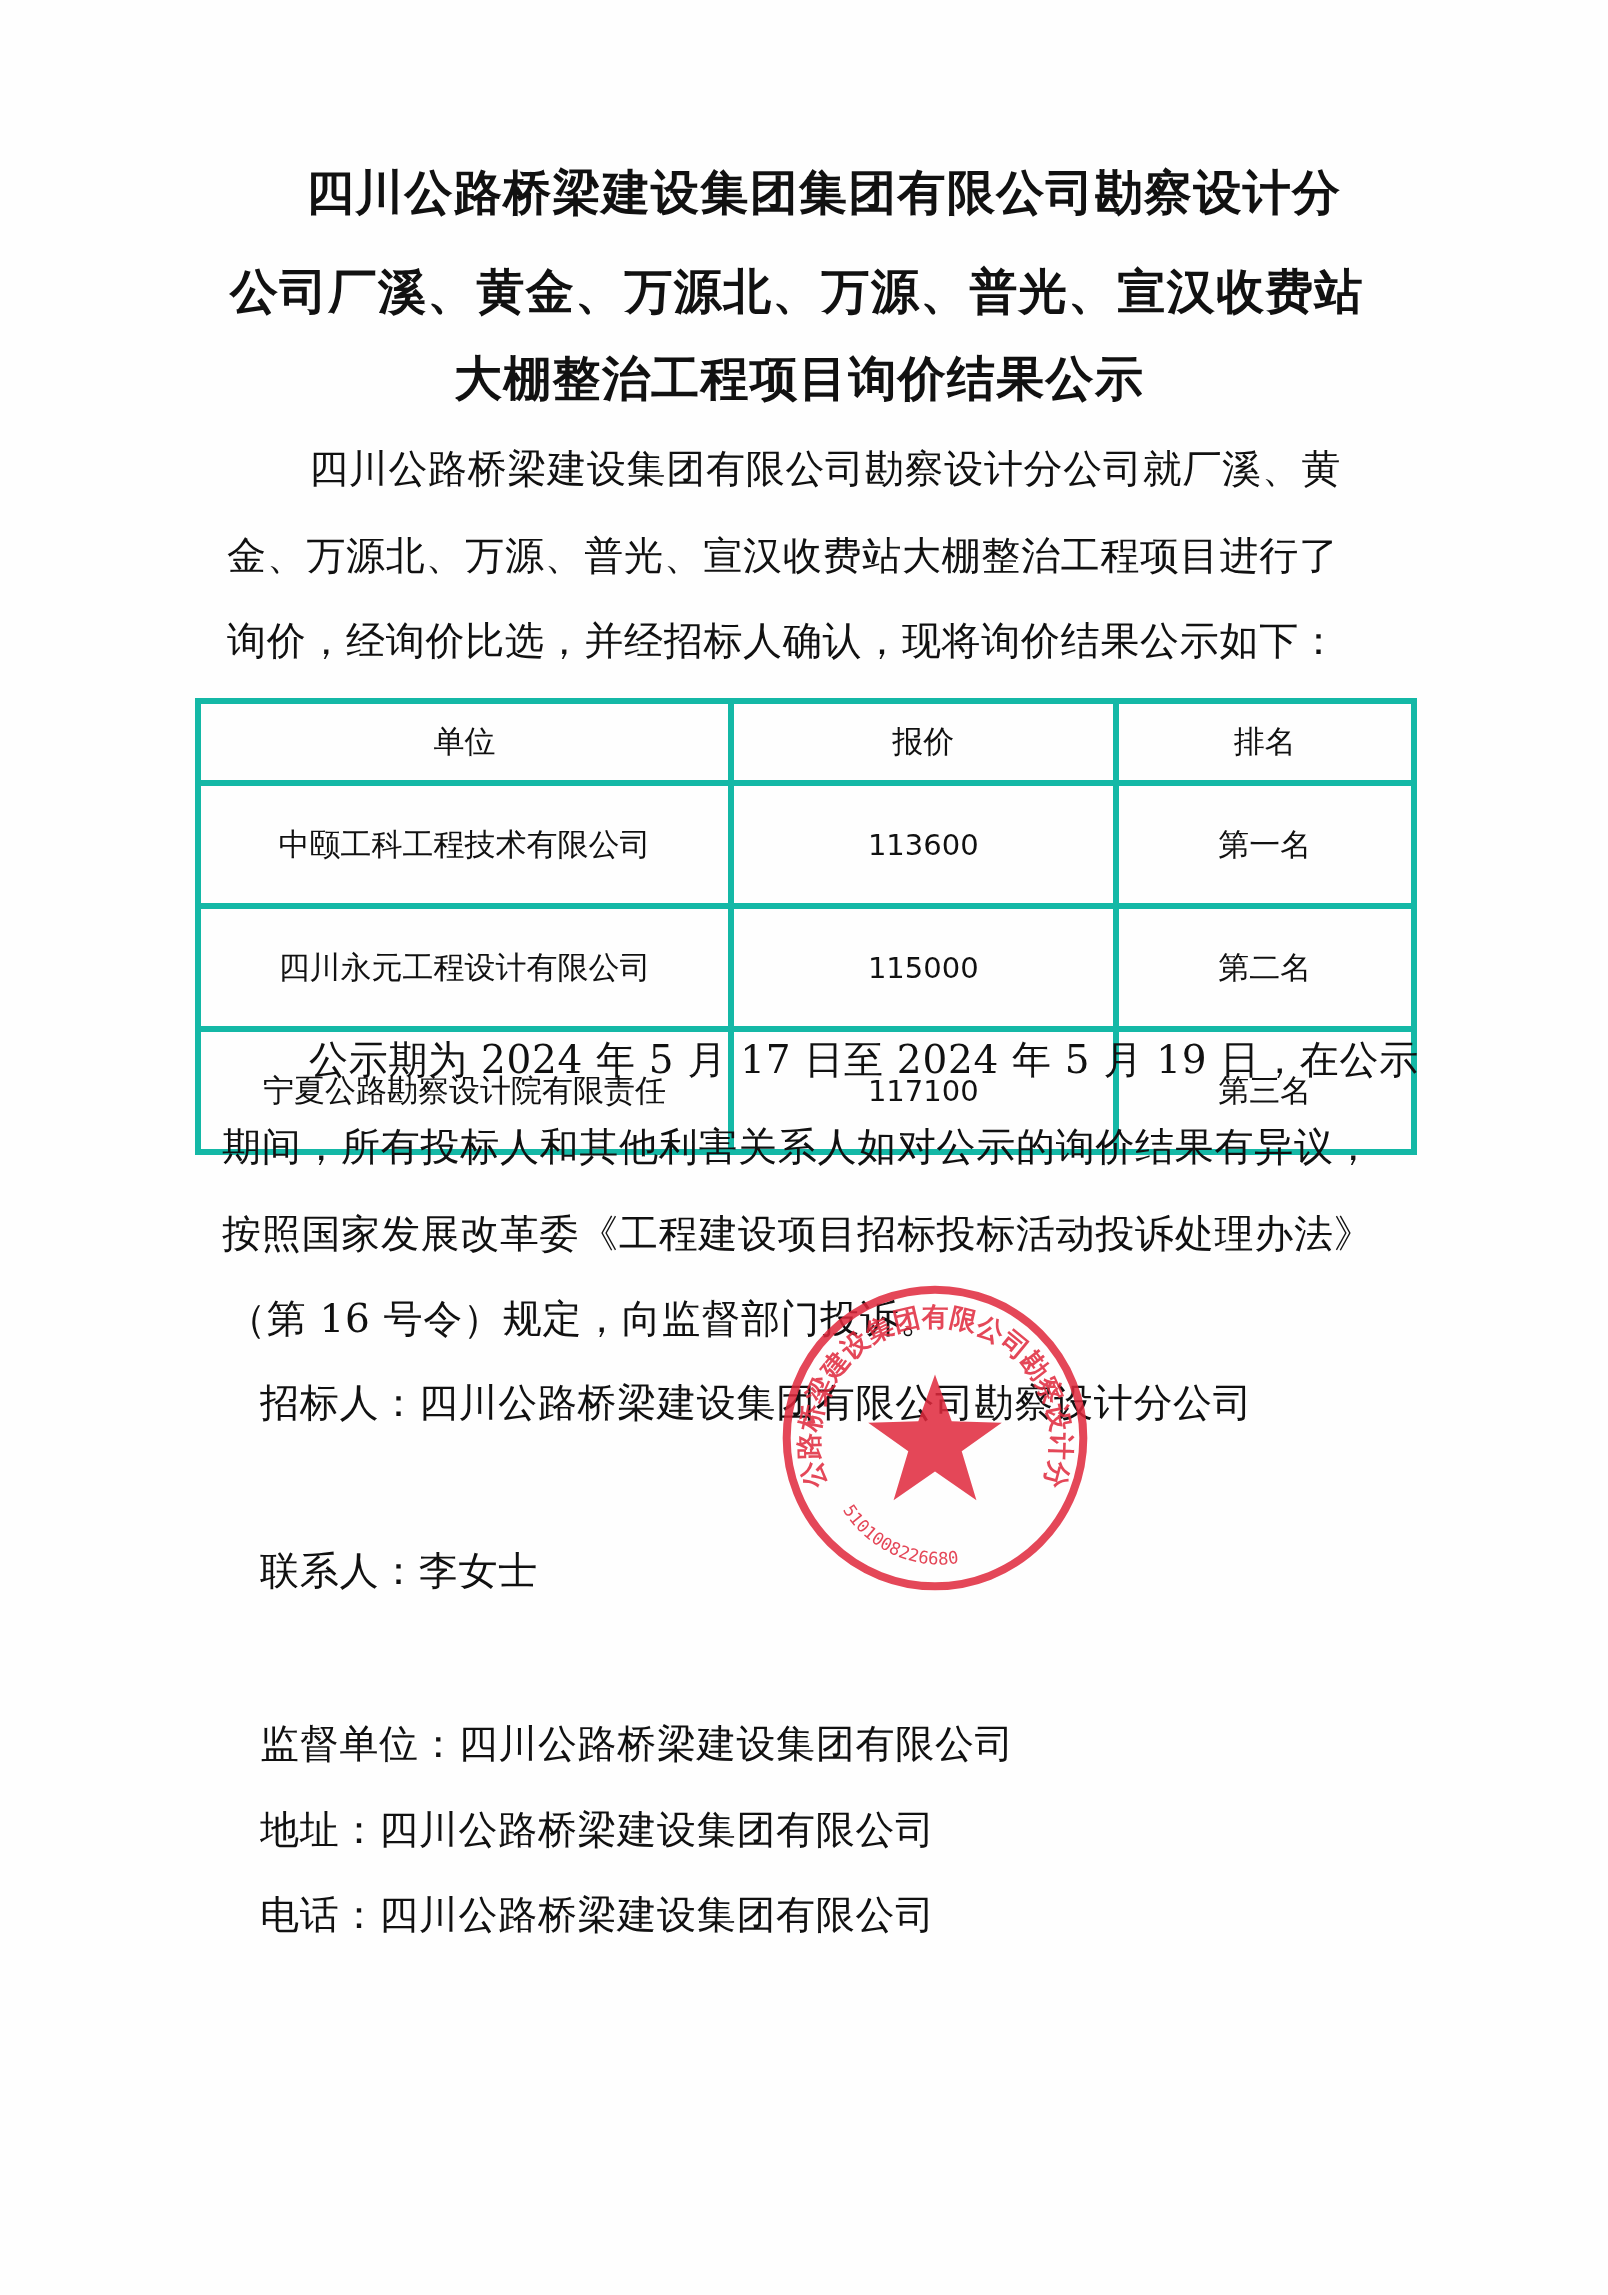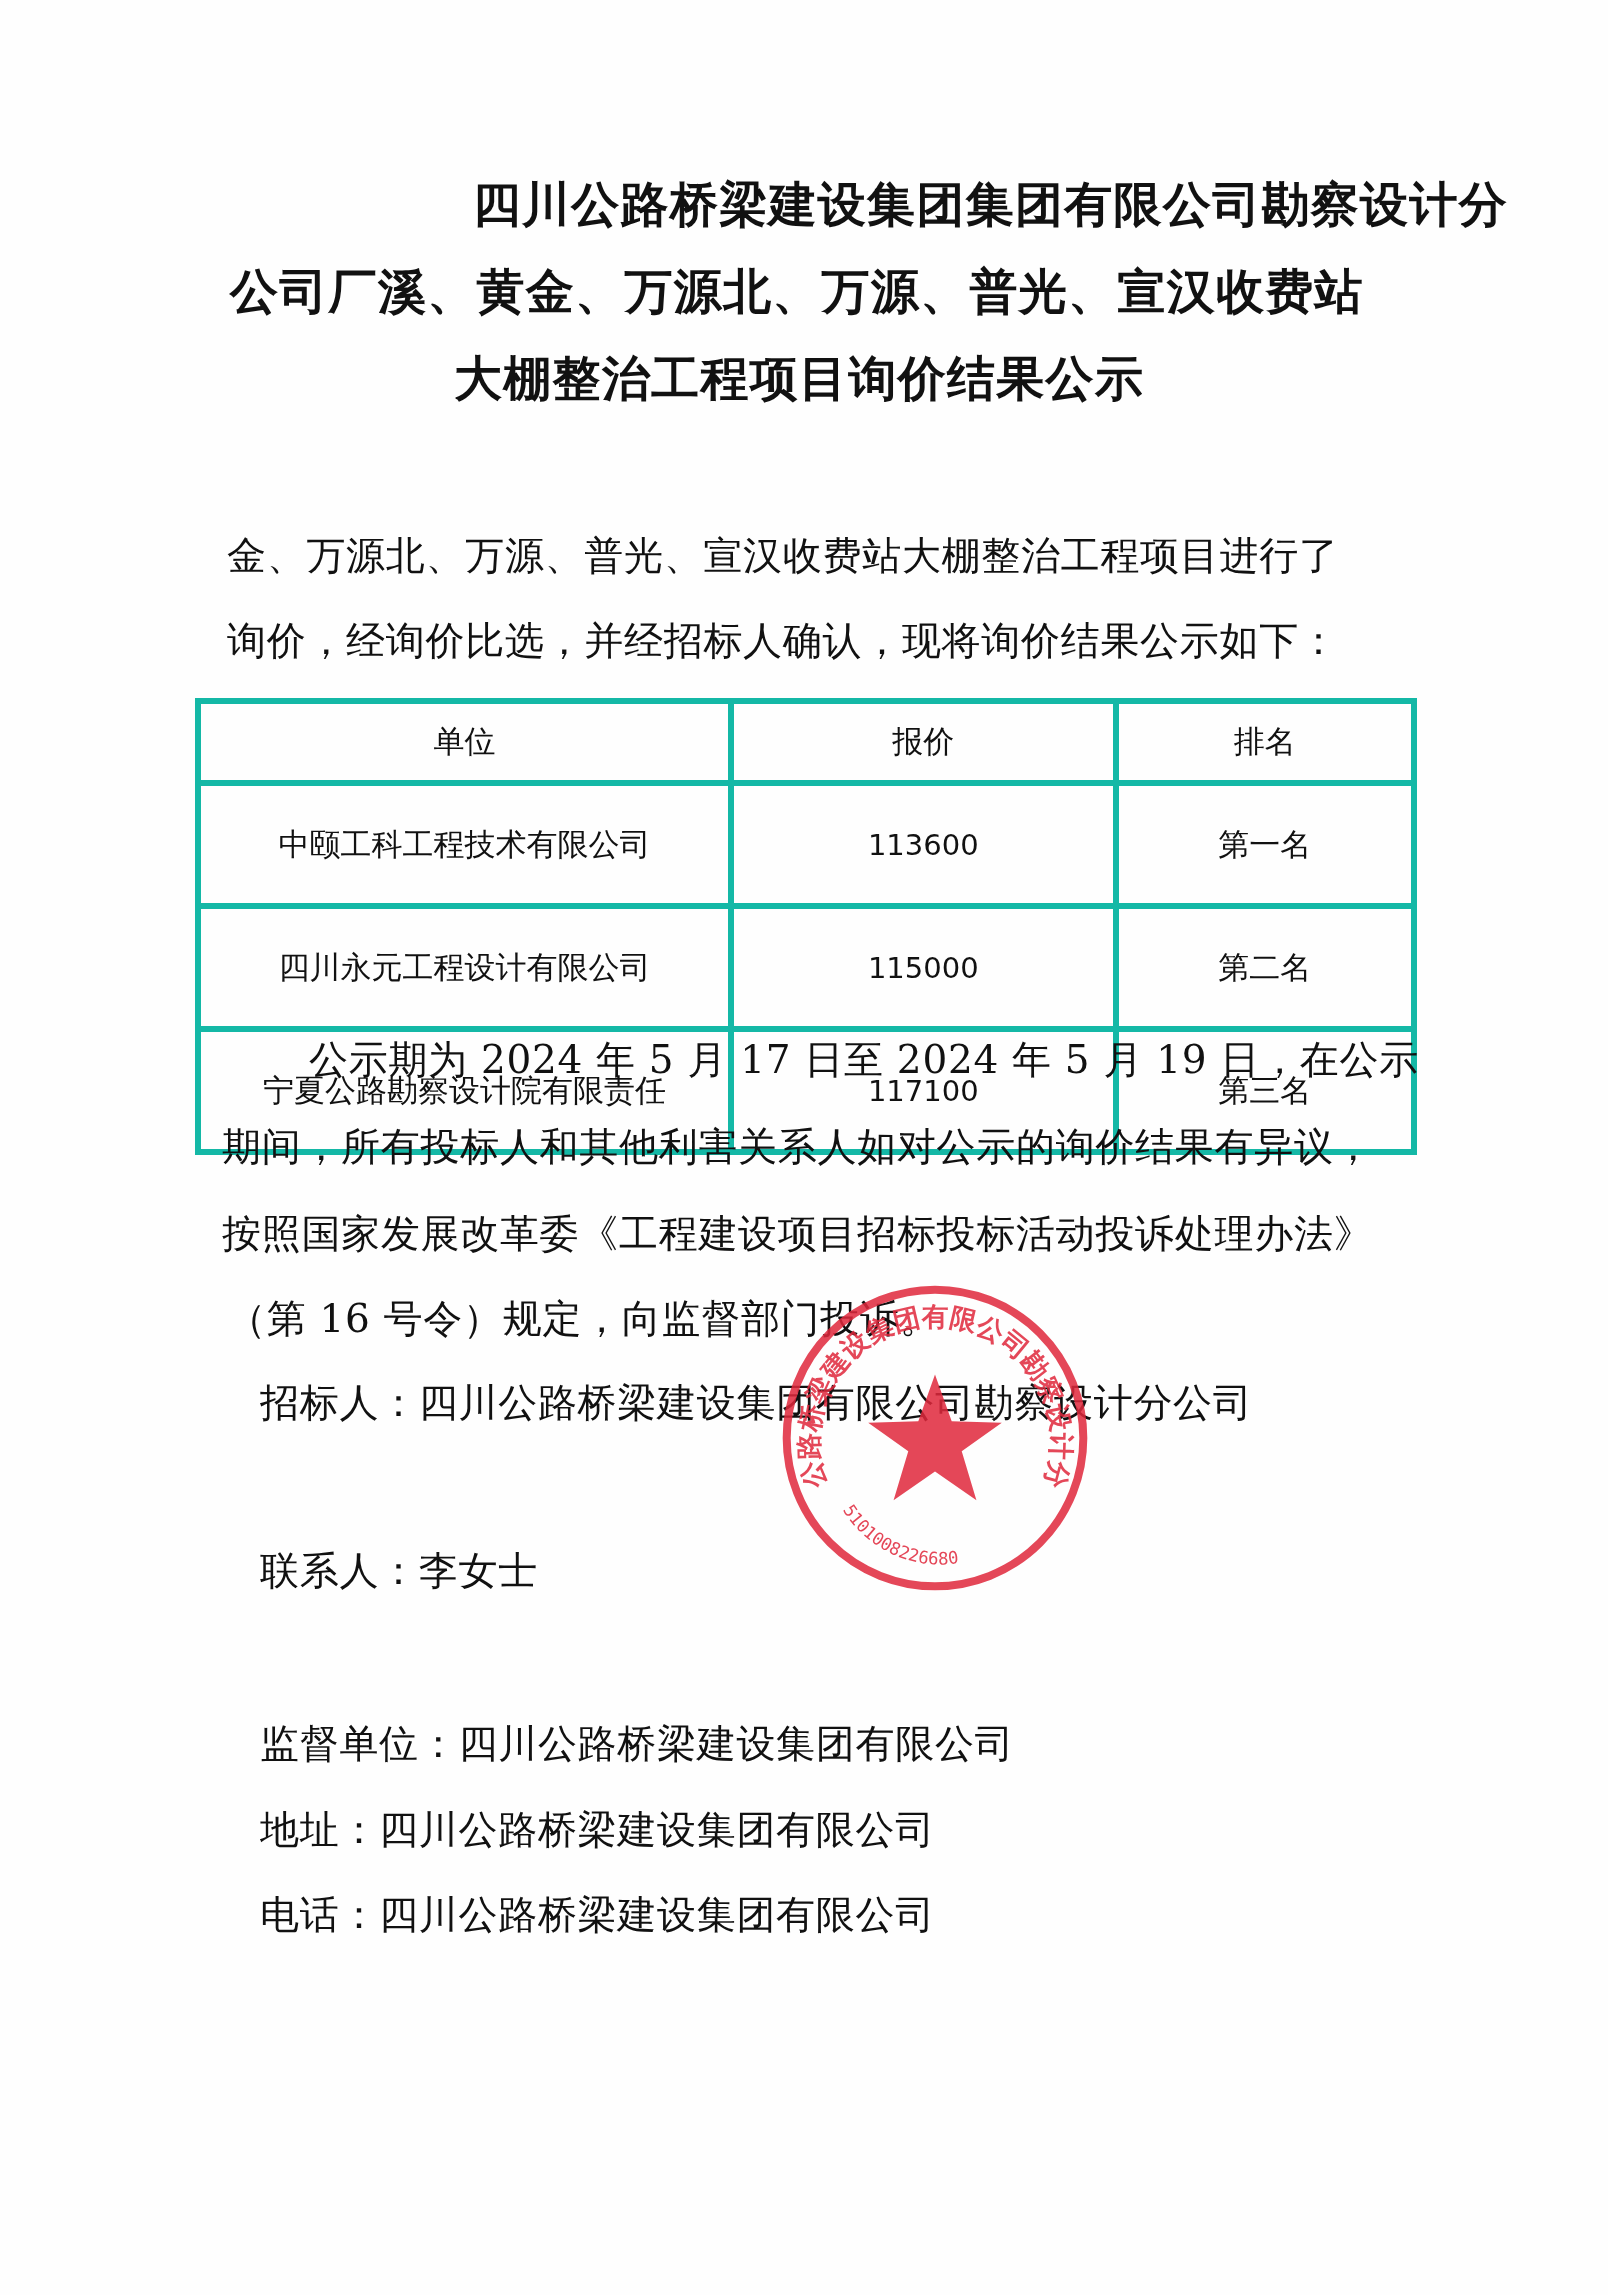--- a/index.html
+++ b/index.html
@@ -25,21 +25,21 @@
     position: absolute;
     left: 200px;
     width: 1202px;
     font-family: "DejaVu Sans", "Liberation Sans", sans-serif;
     font-size: 48px;
     font-weight: bold;
     letter-spacing: 1.3px;
     line-height: 1;
     white-space: nowrap;
   }
-  .title.l1 { top: 180px; left: 306px; text-align: right; }
+  .title.l1 { top: 168px; left: 306px; }
   .title.l2 { top: 267px; left: 230px; }
   .title.l3 { top: 354px; left: 454px; }
 
   .para {
     position: absolute;
     font-size: 39px;
     line-height: 1;
     white-space: nowrap;
     letter-spacing: 0.7px;
   }
@@ -77,20 +77,21 @@
 </style>
 </head>
 <body>
 
 <div class="page">
 
   <div class="title l1">四川公路桥梁建设集团集团有限公司勘察设计分</div>
   <div class="title l2">公司厂溪、黄金、万源北、万源、普光、宣汉收费站</div>
   <div class="title l3">大棚整治工程项目询价结果公示</div>
 
+  <div class="para" style="left:309px; top:449px;">四川公路桥梁建设集团有限公司勘察设计分公司就厂溪、黄</div>
   <div class="para" style="left:227px; top:536px;">金、万源北、万源、普光、宣汉收费站大棚整治工程项目进行了</div>
   <div class="para" style="left:227px; top:621px;">询价，经询价比选，并经招标人确认，现将询价结果公示如下：</div>
 
   <table class="results">
     <thead>
       <tr>
         <th class="col-unit">单位</th>
         <th class="col-price">报价</th>
         <th class="col-rank">排名</th>
       </tr>

